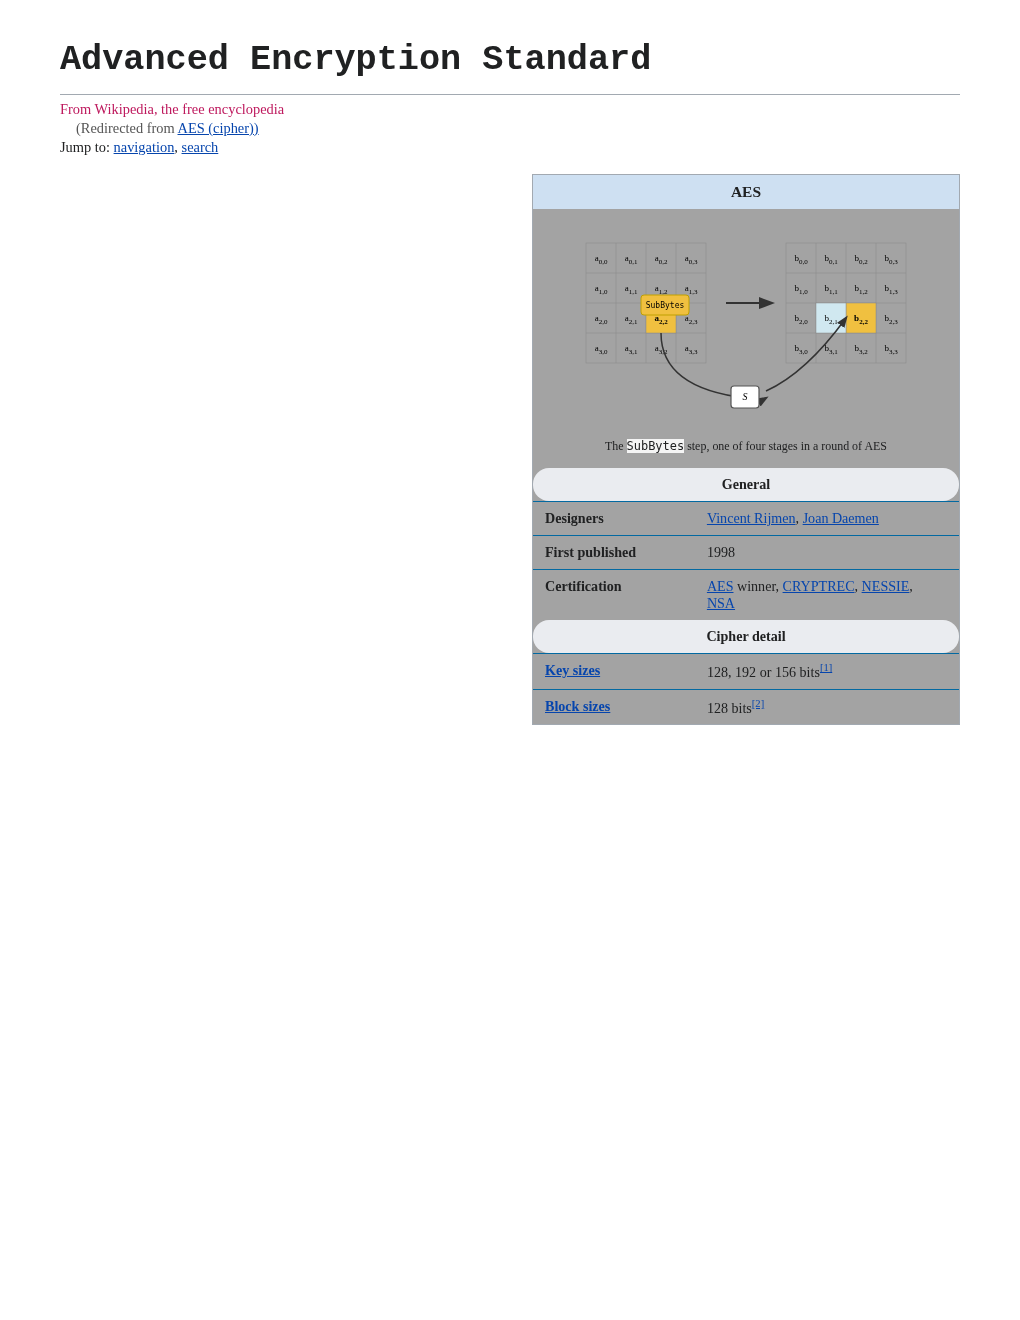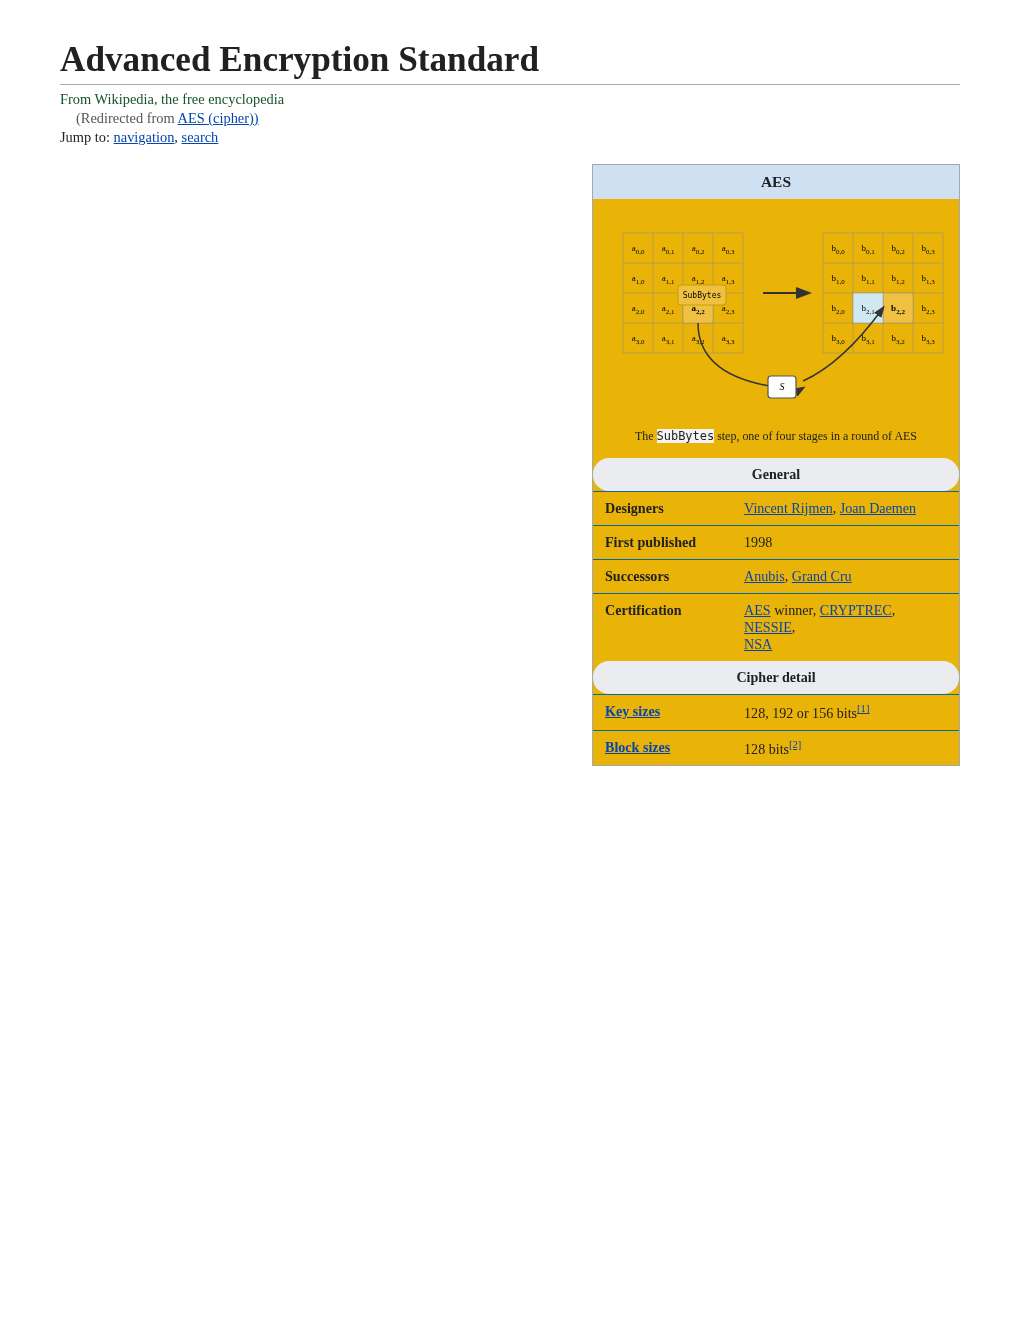--- a/index.html
+++ b/index.html
@@ -9,26 +9,26 @@
       color: #202122;
       background: #fff;
       padding: 40px 60px;
       max-width: 1020px;
     }
     h1.page-title {
       font-size: 2.2em;
       font-weight: bold;
       border-bottom: 1px solid #a2a9b1;
       margin-bottom: 6px;
-      padding-bottom: 4px;
-      font-family: Liberation Serif, serif;
+      padding-bottom: 14px;
+      font-family: Liberation Mono, monospace;
     }
     .subtitle {
       font-size: 0.9em;
-      color: #14532d;
+      color: #be185d;
       margin-bottom: 2px;
     }
     .redirect-line {
       font-size: 0.9em;
       color: #555;
       padding-left: 16px;
       margin-bottom: 2px;
     }
     .jump-line {
       font-size: 0.9em;
@@ -38,23 +38,23 @@
       color: #0645ad;
       text-decoration: underline;
       cursor: pointer;
     }
 
     
     .infobox {
       float: right;
       clear: right;
       border: 1px solid #a2a9b1;
-      background: #eab308;
+      background: #a3a3a3;
       margin: 0 0 20px 20px;
-      width: 368px;
+      width: 428px;
       font-size: 0.88em;
     }
     .infobox-title {
       background: #cee0f2;
       text-align: center;
       font-weight: bold;
       font-size: 1.1em;
       padding: 8px;
     }
     .infobox-image {
@@ -227,27 +227,20 @@
         <td class="value">
           <a>Vincent Rijmen</a>,
           <a>Joan Daemen</a>
         </td>
       </tr>
       <tr>
         <td class="label">First published</td>
         <td class="value">1998</td>
       </tr>
       <tr>
-        <td class="label">Successors</td>
-        <td class="value">
-          <a>Anubis</a>,
-          <a>Grand Cru</a>
-        </td>
-      </tr>
-      <tr>
         <td class="label">Certification</td>
         <td class="value">
           <a>AES</a> winner,
           <a>CRYPTREC</a>,
           <a>NESSIE</a>,<br>
           <a>NSA</a>
         </td>
       </tr>
     </tbody>
   </table>

